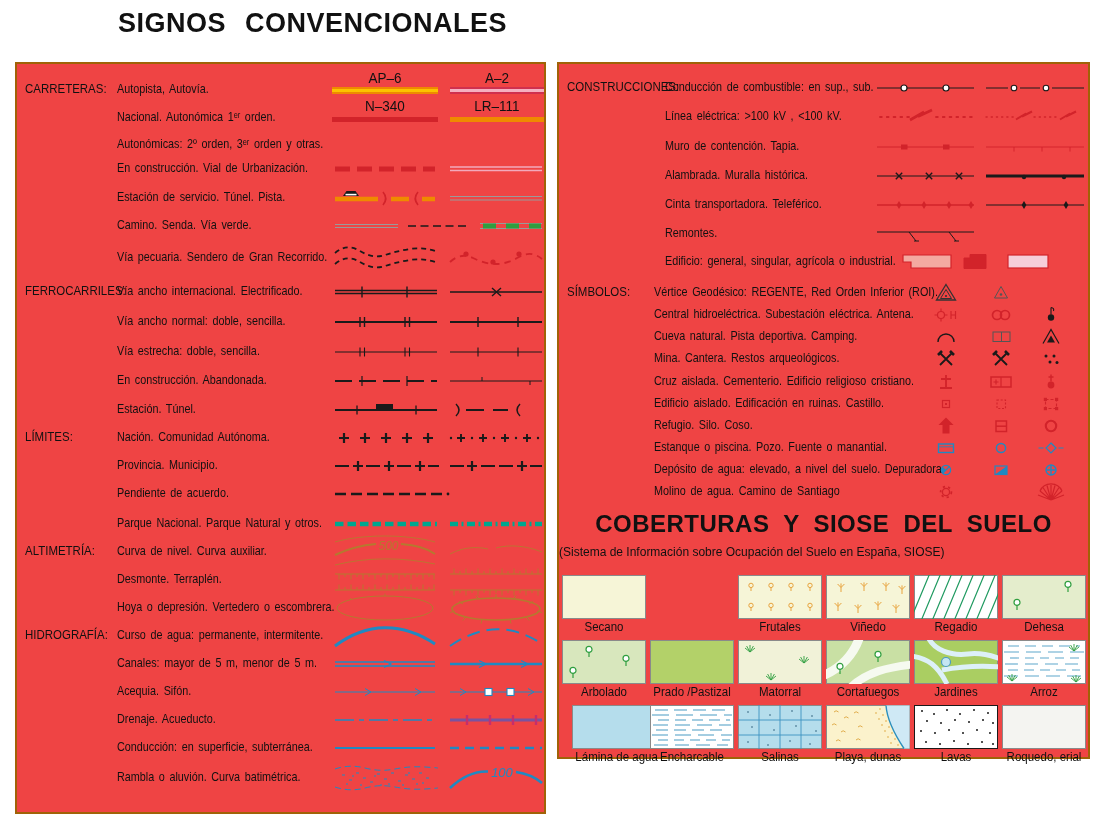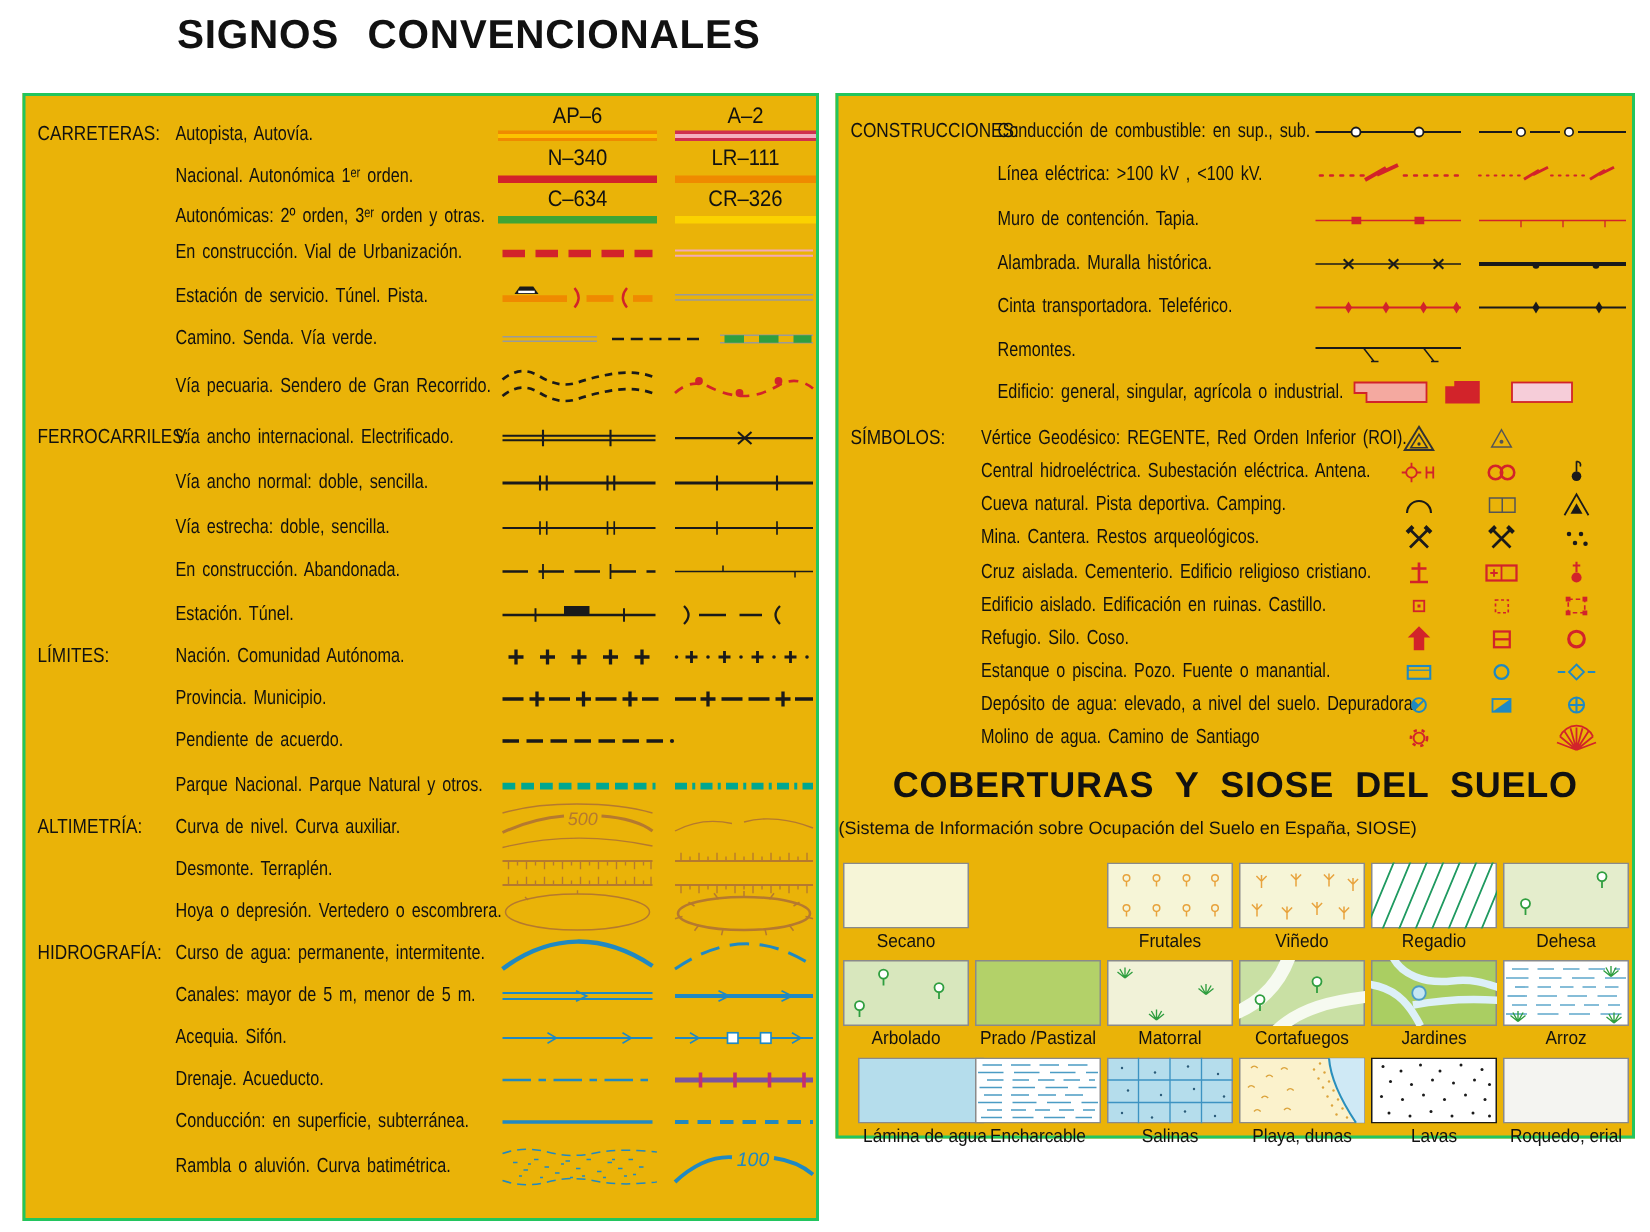--- a/index.html
+++ b/index.html
@@ -1,20 +1,20 @@
 <!DOCTYPE html>
 <html><head>
 <meta charset="utf-8">
 <style>
   html,body{margin:0;padding:0;background:#fff;}
   .page{position:relative;width:1100px;height:821px;background:#fff;overflow:hidden;
         font-family:"Liberation Sans","DejaVu Sans",sans-serif;color:#111;}
   .title{position:absolute;left:118px;top:8px;font-size:27px;font-weight:bold;
          letter-spacing:.5px;word-spacing:11px;white-space:nowrap;}
-  .panel{position:absolute;border:2px solid #22c55e;background:#eab308;}
+  .panel{position:absolute;border:2px solid #a16207;background:#ef4444;}
   #panel-left{left:15px;top:62px;width:527px;height:748px;}
   #panel-right{left:557px;top:62px;width:529px;height:693px;}
   .cat{position:absolute;left:8px;font-size:13.5px;white-space:nowrap;
        transform:scaleX(.85);transform-origin:0 50%;}
   .desc{position:absolute;left:100px;font-size:13.5px;white-space:nowrap;
         transform:scaleX(.8);transform-origin:0 50%;word-spacing:2px;}
   #panel-right .desc{left:106px;}
   #panel-right .desc.s{left:95px;}
   .sym{position:absolute;left:315px;overflow:visible;}
   .symg{position:absolute;left:360px;overflow:visible;}
@@ -120,30 +120,20 @@
   <div class="roadrow" style="top:34px">
     <div class="roadcell" style="left:0;width:106px">
           <span class="roadname">N–340</span>
       <div class="rl4" style="background:#d2232a"></div>
         </div>
     <div class="roadcell" style="left:118px;width:94px">
           <span class="roadname">LR–111</span>
       <div class="rl4" style="background:#ef8a00"></div>
         </div>
   </div>
-  <div class="roadrow" style="top:61px">
-    <div class="roadcell" style="left:0;width:106px">
-          <span class="roadname">C–634</span>
-      <div class="rl4" style="background:#3fa535"></div>
-        </div>
-    <div class="roadcell" style="left:118px;width:94px">
-          <span class="roadname">CR–326</span>
-      <div class="rl4" style="background:#fbd200"></div>
-        </div>
-  </div>
 
   <svg class="sym" style="top:90px" width="212" height="30" viewBox="0 0 212 30">
     <path d="M3,15 H103" stroke="#d2232a" stroke-width="5" stroke-dasharray="15 7" fill="none"></path>
     <path d="M118,13 H210 M118,16.5 H210" stroke="#f2a9bc" stroke-width="1.3" fill="none"></path>
   </svg>
 
   <svg class="sym" style="top:119px" width="212" height="30" viewBox="0 0 212 30">
     <path d="M3,16 H46" stroke="#ef8a00" stroke-width="4.5" fill="none"></path>
     <polygon points="11,13 27,13 23.5,8 14.5,8" fill="#1a1a1a"></polygon>
         <rect x="13.5" y="10.8" width="11" height="1.6" fill="#fff"></rect>

